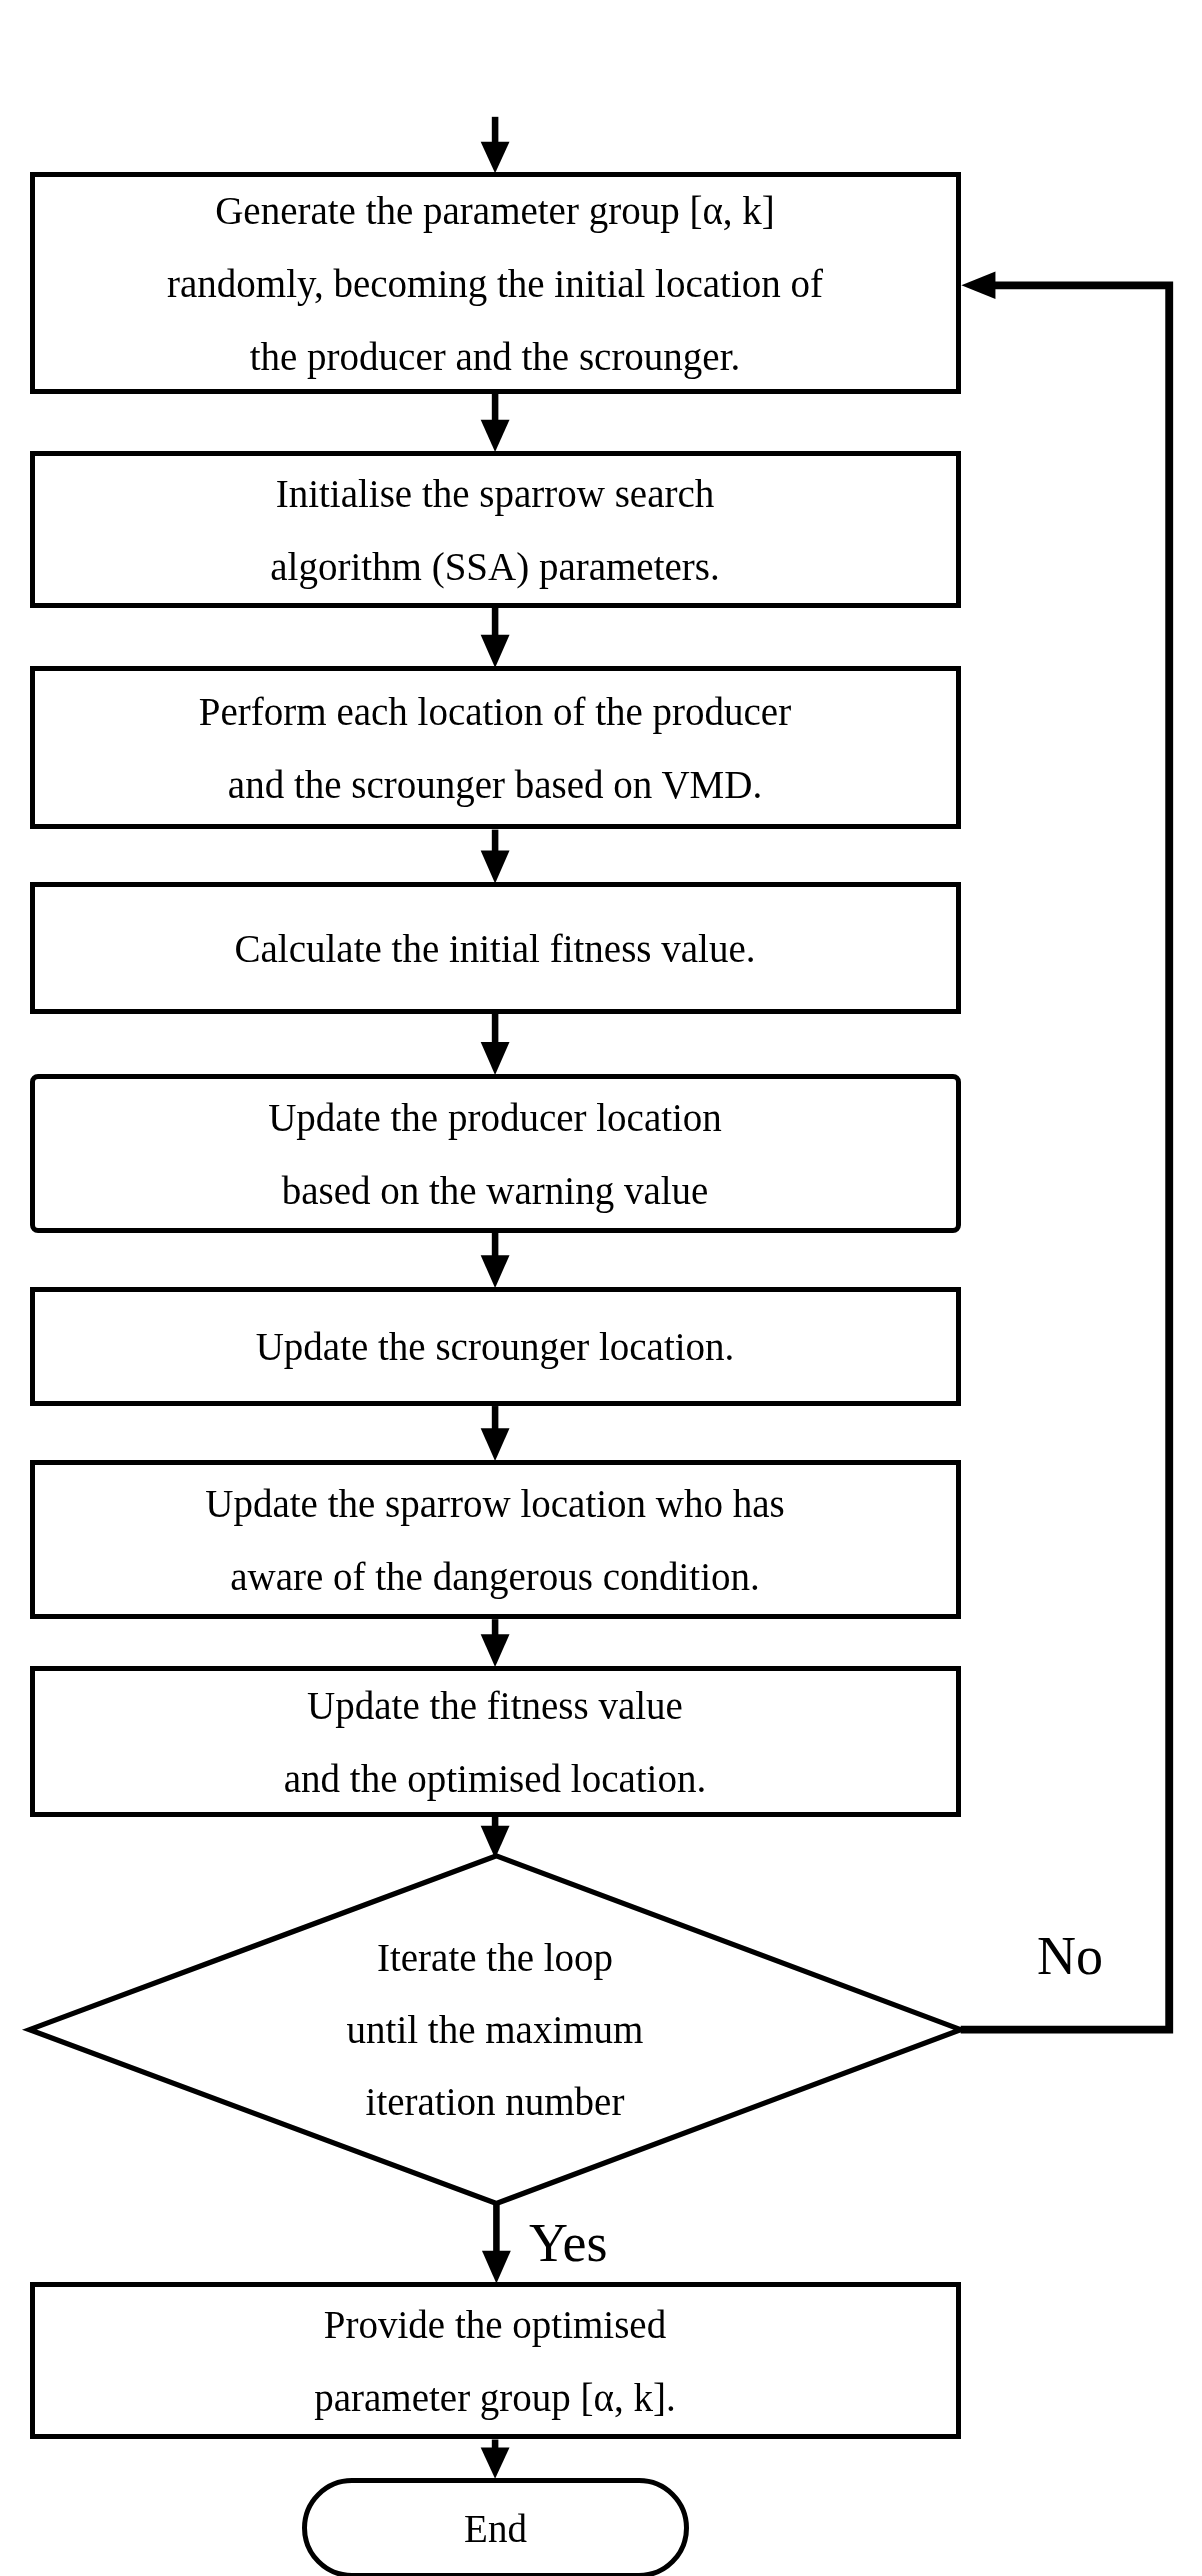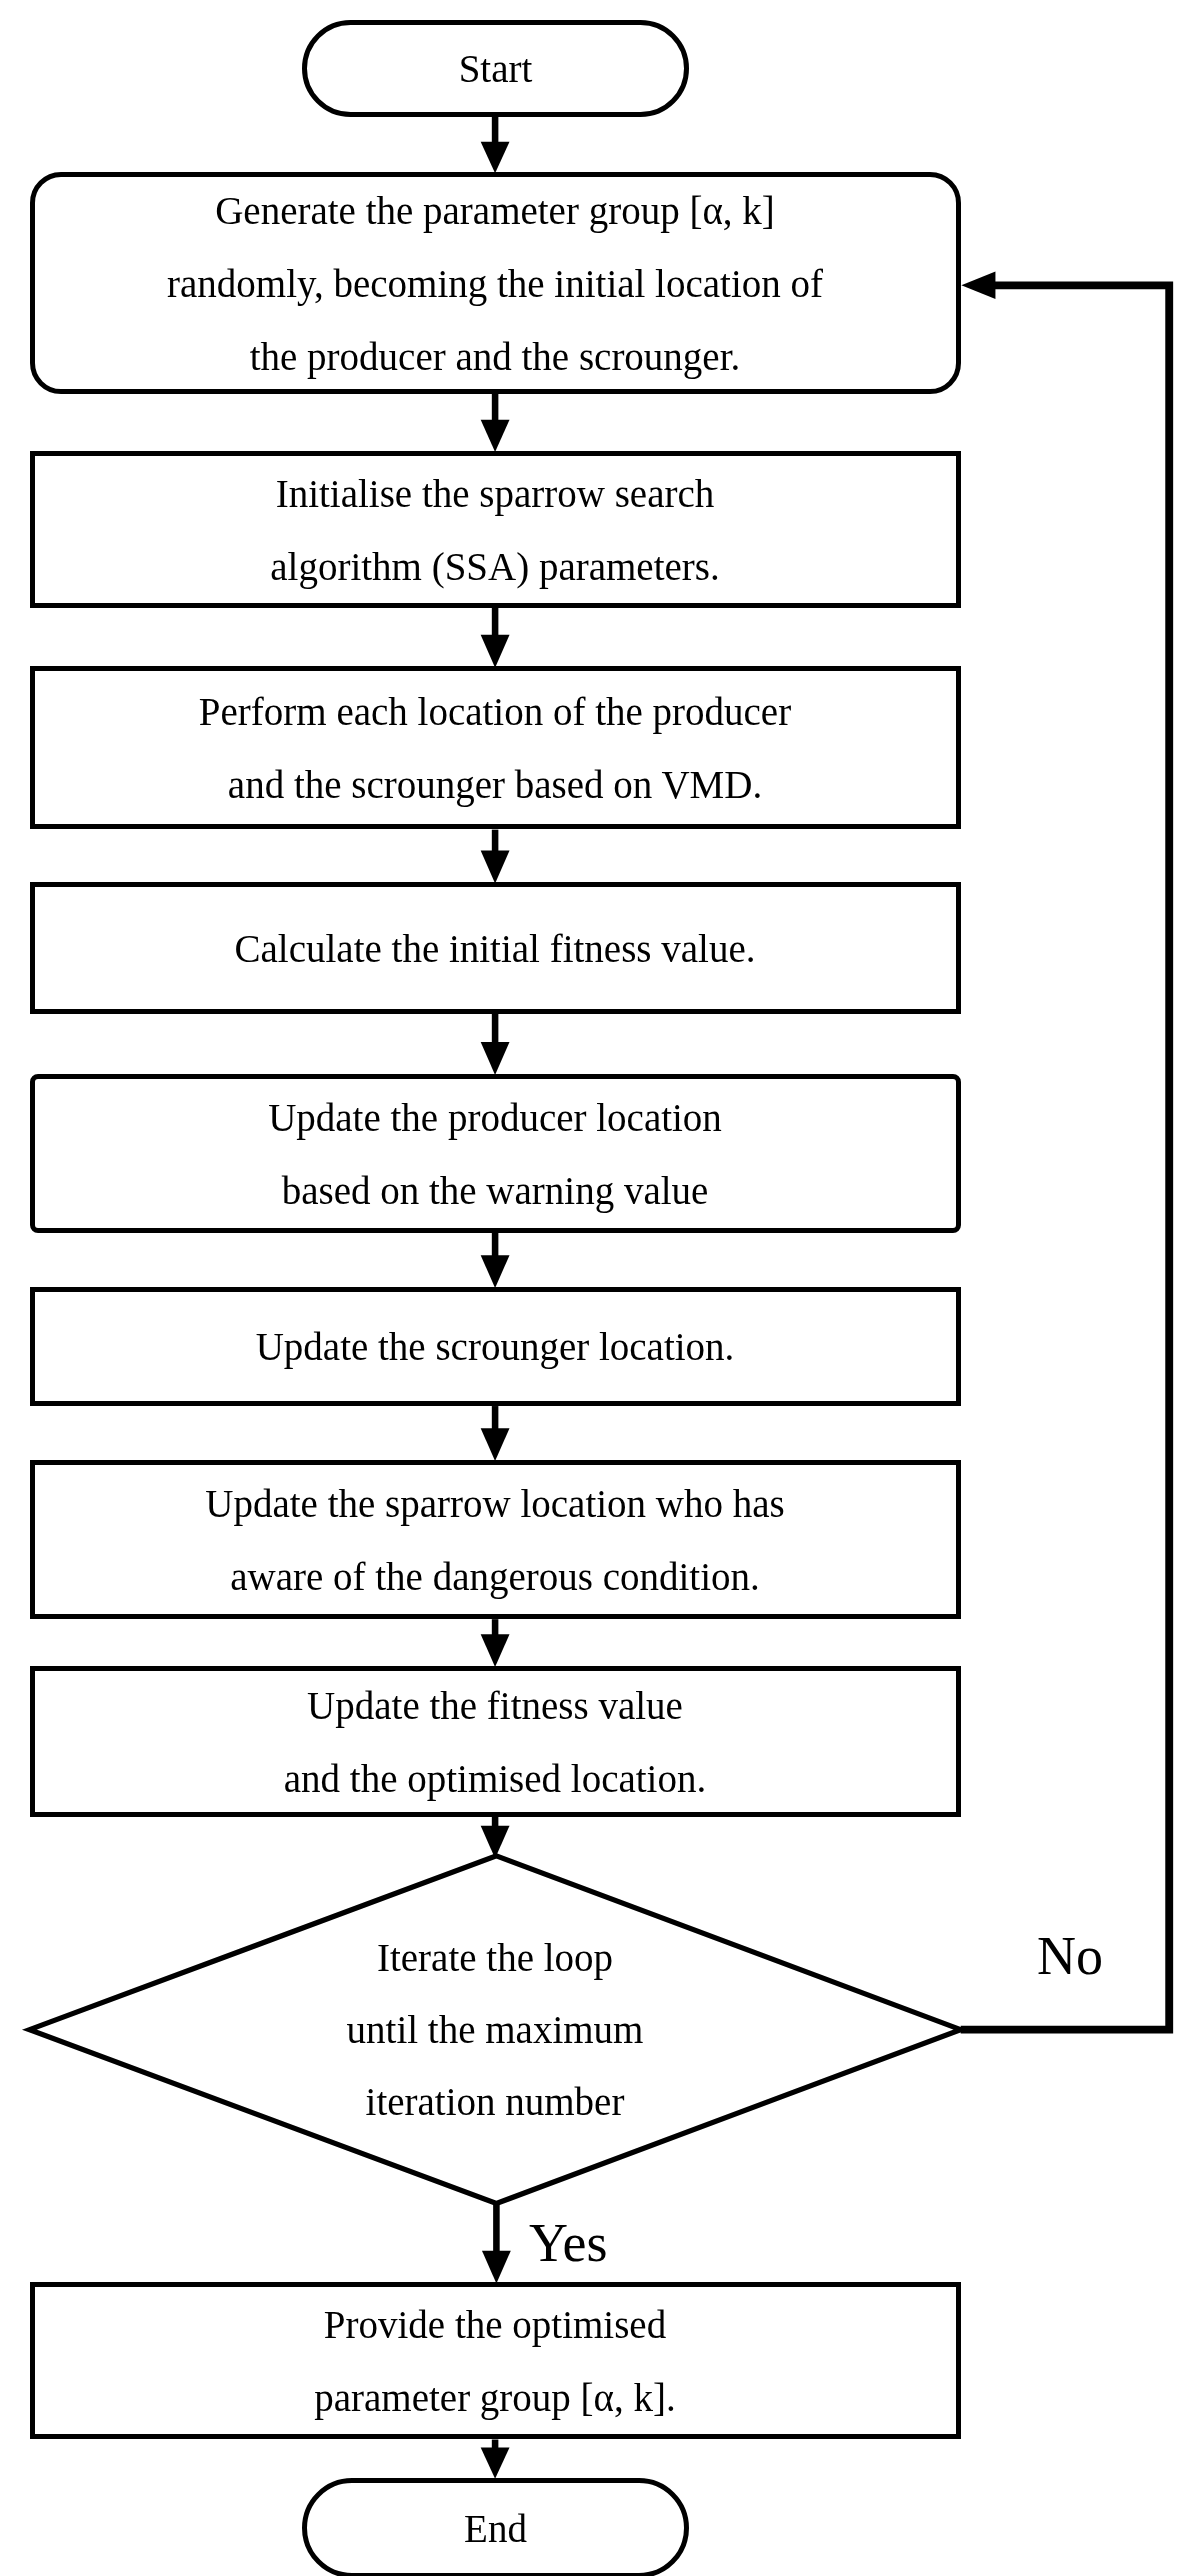--- a/index.html
+++ b/index.html
@@ -108,25 +108,22 @@
       <polyline points="1465,3095 1783,3095 1783,435 1512,435" fill="none" stroke="#000" stroke-width="12"></polyline>
       <polygon points="1518,414 1518,456 1466,435" fill="#000"></polygon>
     </g>
 
     <g>
       <line x1="755" y1="3720" x2="755" y2="3738" stroke="#000" stroke-width="10"></line>
       <polygon points="733,3732 777,3732 755,3780" fill="#000"></polygon>
     </g>
   </svg>
 
-  <div class="node terminator" style="top:19.7px; height:97px;">
-    <span class="lbl">Start</span>
-  </div>
 
-  <div class="node process" style="top:172px; height:222px;border-radius:31px;">
+  <div class="node process" style="top:172px; height:222px;">
     <span class="lbl">Generate the parameter group [α, k]
 randomly, becoming the initial location of
 the producer and the scrounger.</span>
   </div>
 
   <div class="node process" style="top:451px; height:157px;">
     <span class="lbl">Initialise the sparrow search
 algorithm (SSA) parameters.</span>
   </div>
 

